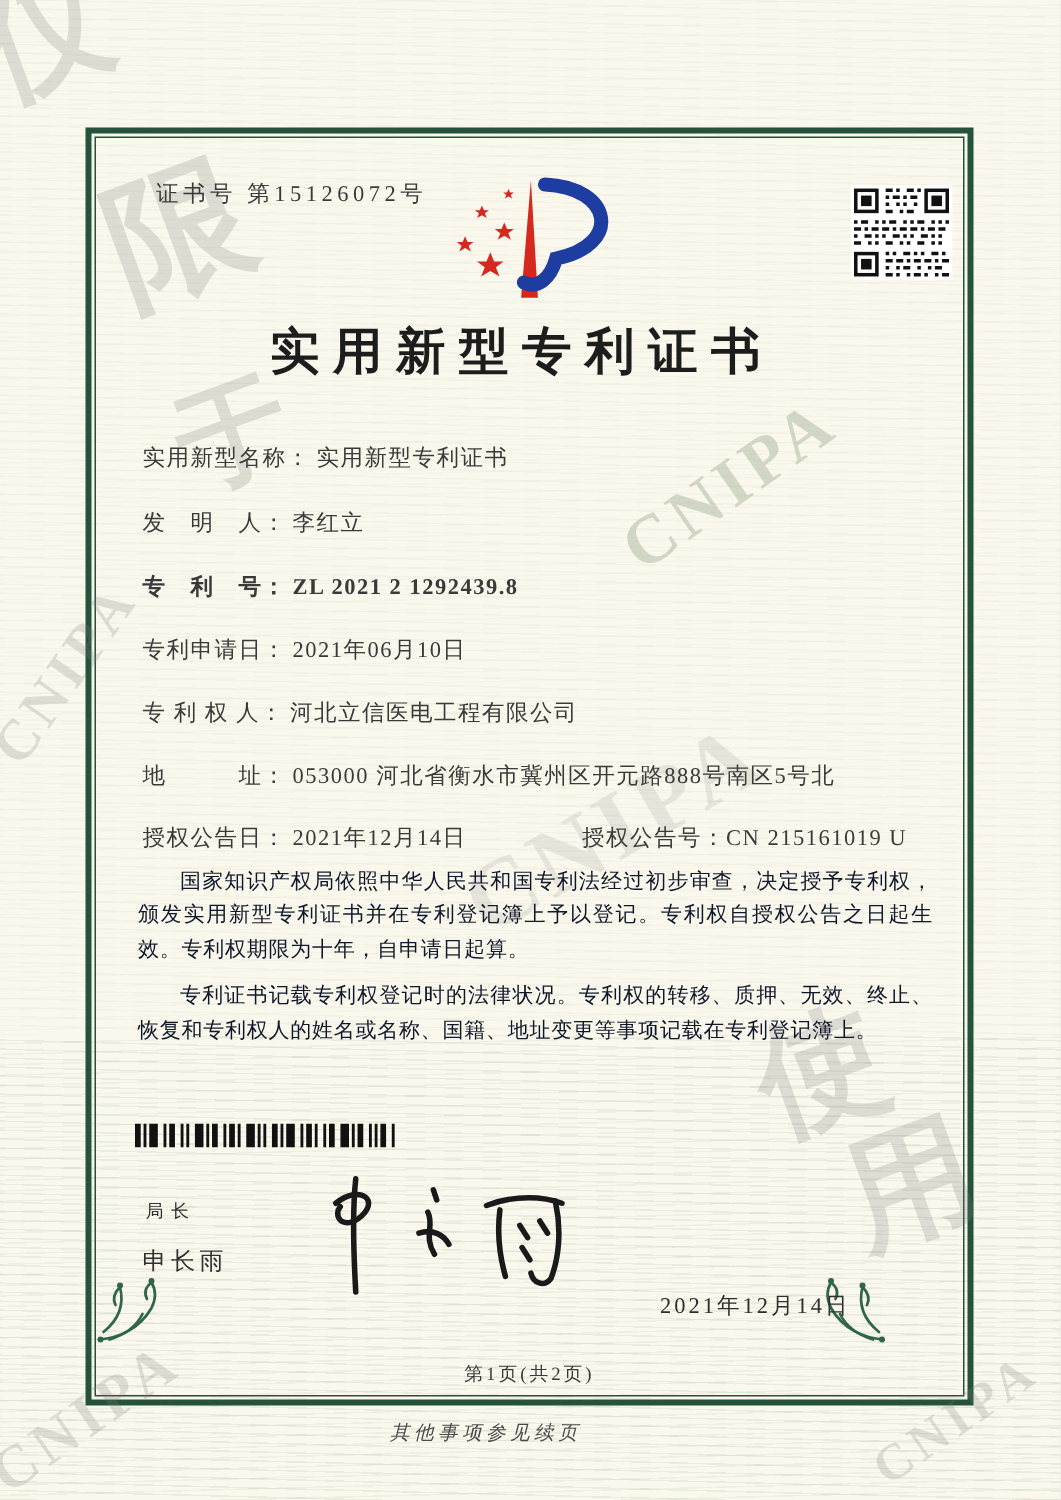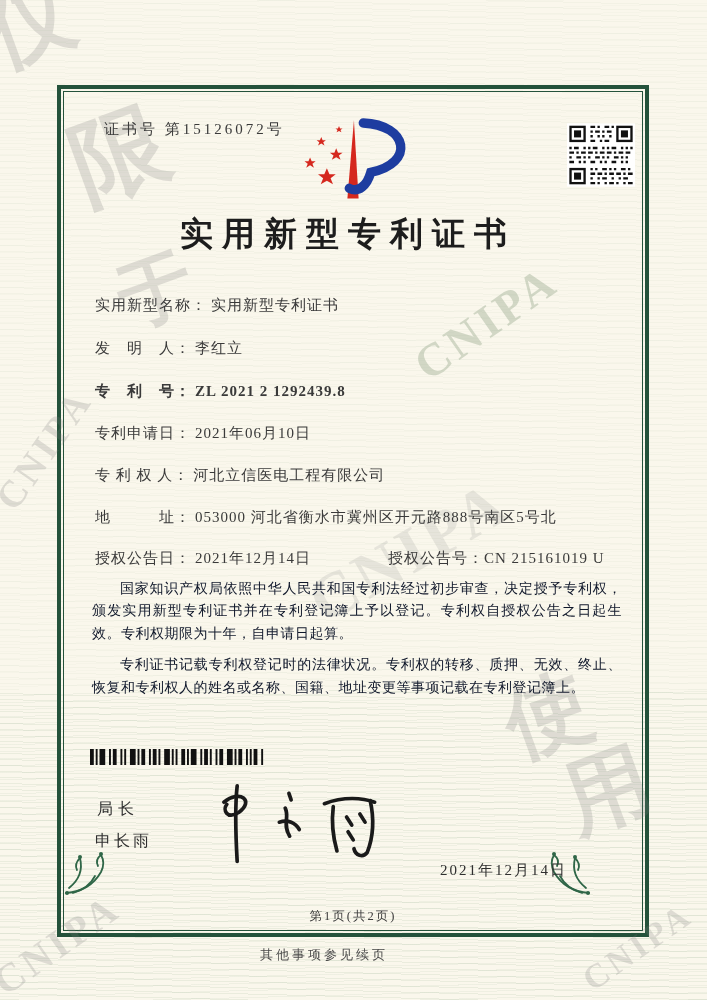--- a/index.html
+++ b/index.html
@@ -47,29 +47,29 @@
   .field .lbl{display:inline-block;}
   .field .val{margin-left:4px;}
   .f6b{position:absolute;left:388px;top:549px;font-size:15px;letter-spacing:1px;color:#3a3a3a;z-index:3;white-space:nowrap;}
   
   .body-text{position:absolute;left:92px;top:578px;width:530px;z-index:3;}
   .body-text p{margin:0 0 9px 0;font-size:14px;line-height:1.6;text-align:justify;
     text-indent:2em;letter-spacing:0.5px;color:#0f172a;}
   
   .barcode{position:absolute;left:90px;top:749px;z-index:3;}
   
-  .signer-title{position:absolute;left:97px;top:799px;font-size:16px;letter-spacing:5px;color:#2f2f2f;z-index:3;}
+  .signer-title{position:absolute;left:97px;top:799px;font-size:12px;letter-spacing:5px;color:#2f2f2f;z-index:3;}
   .signer-name{position:absolute;left:95px;top:831px;font-size:16px;letter-spacing:3px;color:#2f2f2f;z-index:3;}
   .signature{position:absolute;left:185px;top:780px;z-index:3;}
   .grant-date{position:absolute;left:440px;top:861px;font-size:15px;letter-spacing:2px;color:#2f2f2f;z-index:3;}
   
   .page-info{position:absolute;left:57px;top:908px;width:592px;text-align:center;
     font-size:12.5px;letter-spacing:2px;color:#3a3a3a;z-index:3;}
   .footer-note{position:absolute;left:0;top:946px;width:648px;text-align:center;
-    font-size:13px;letter-spacing:3px;color:#4a4a4a;z-index:3;}
+    font-size:13px;letter-spacing:3px;color:#4a4a4a;z-index:3;font-style:italic;}
   .corner{position:absolute;z-index:2;}
   .corner.bl{left:63px;top:850px;}
   .corner.br{left:592px;top:850px;transform:translateX(-46px) scaleX(-1);transform-origin:center;}
 </style>
 </head>
 <body>
 
 <div class="page">
 
   <div class="guilloche upper"></div>

